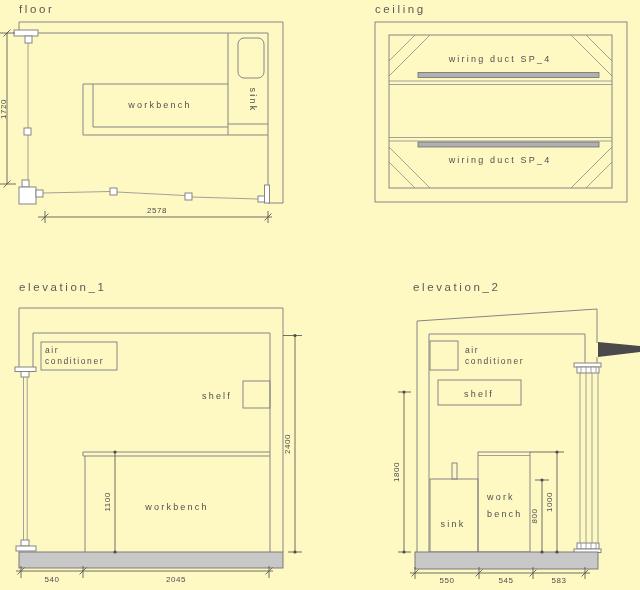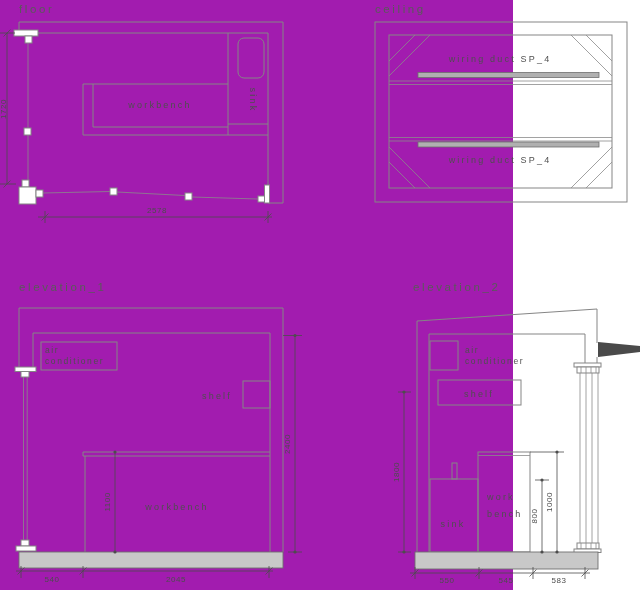--- a/index.html
+++ b/index.html
@@ -1,16 +1,16 @@
 <!DOCTYPE html>
 <html><head>
 <meta charset="utf-8">
 <style>
   html,body { margin:0; padding:0; background:#fff; }
-  .canvas { position:relative; width:513px; height:590px; background:#a21caf;
+  .canvas { position:relative; width:640px; height:590px; background:#fef9c3;
             font-family:"Liberation Sans", sans-serif; }
   svg { display:block; }
   
   .wall   { stroke:#858585; stroke-width:1; fill:none; }
   .thin   { stroke:#8a8a8a; stroke-width:0.8; fill:none; }
   .fix    { stroke:#858585; stroke-width:1; fill:#ffffff; }
   .fixnf  { stroke:#858585; stroke-width:1; fill:none; }
   .dim    { stroke:#4d4d4d; stroke-width:0.8; fill:none; }
   .dimdot { fill:#4d4d4d; stroke:none; }
   .slab   { fill:#c8c8c8; stroke:#6f6f6f; stroke-width:0.9; }

